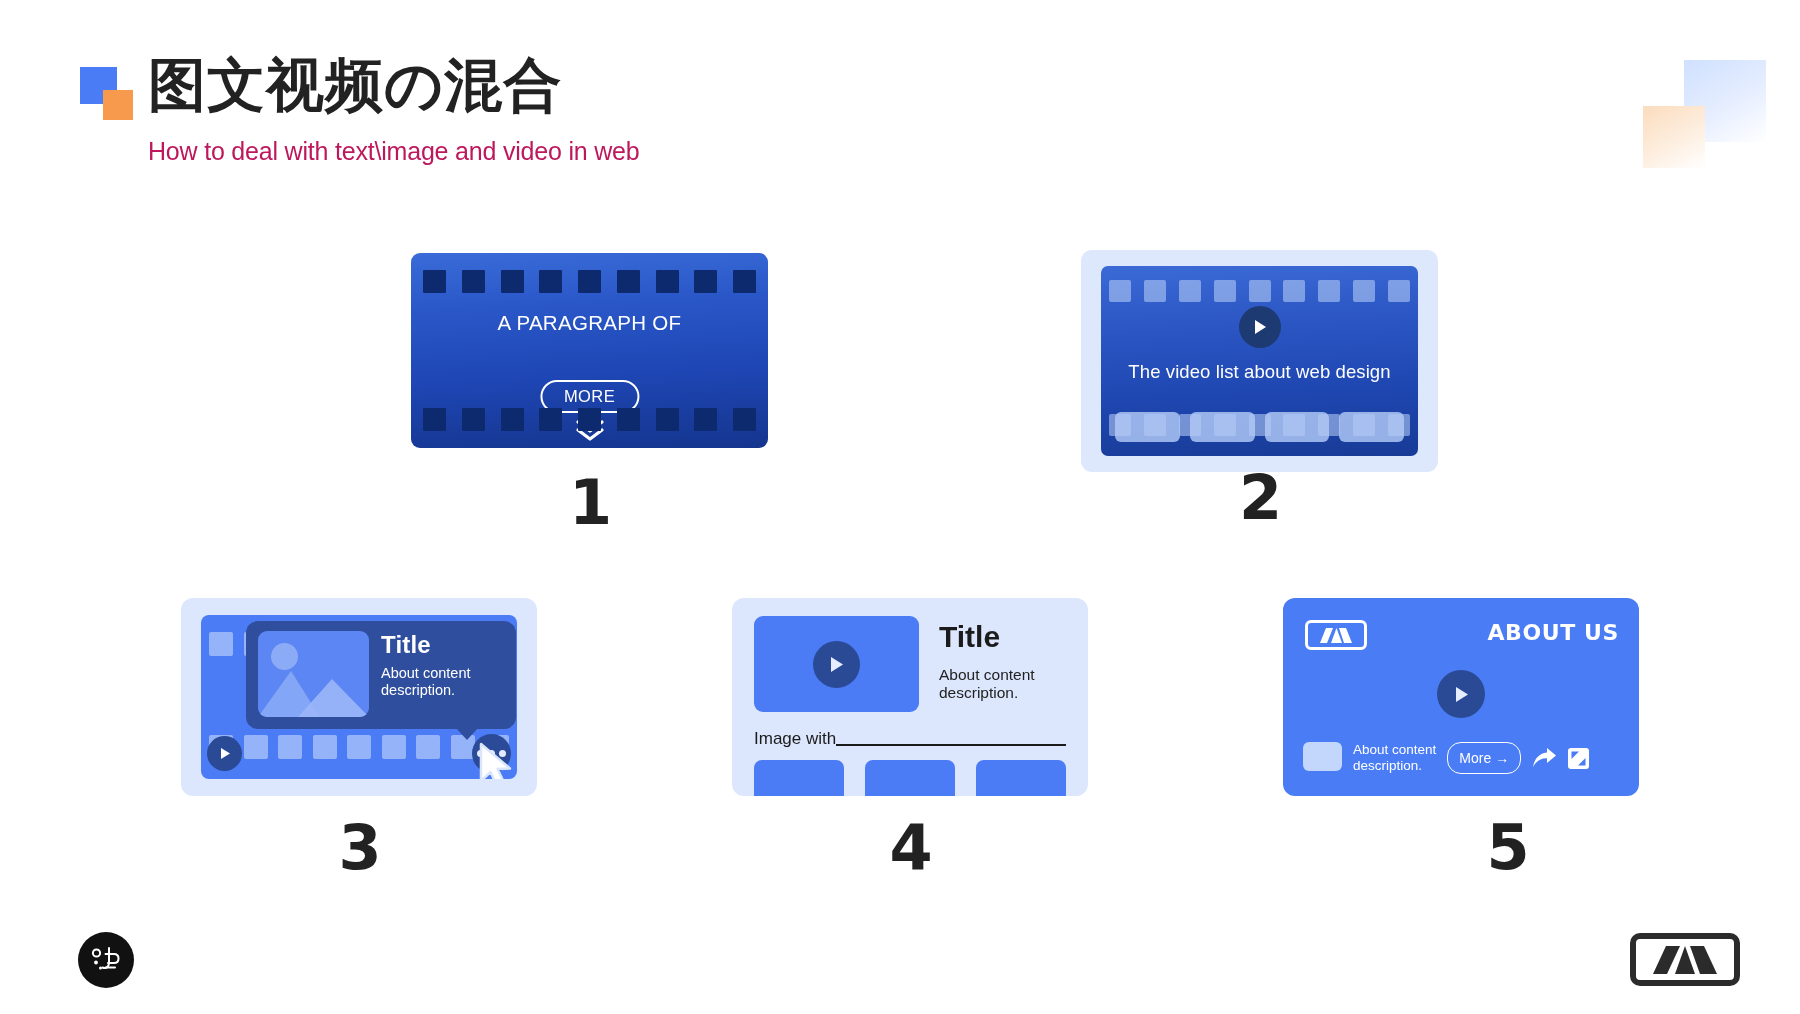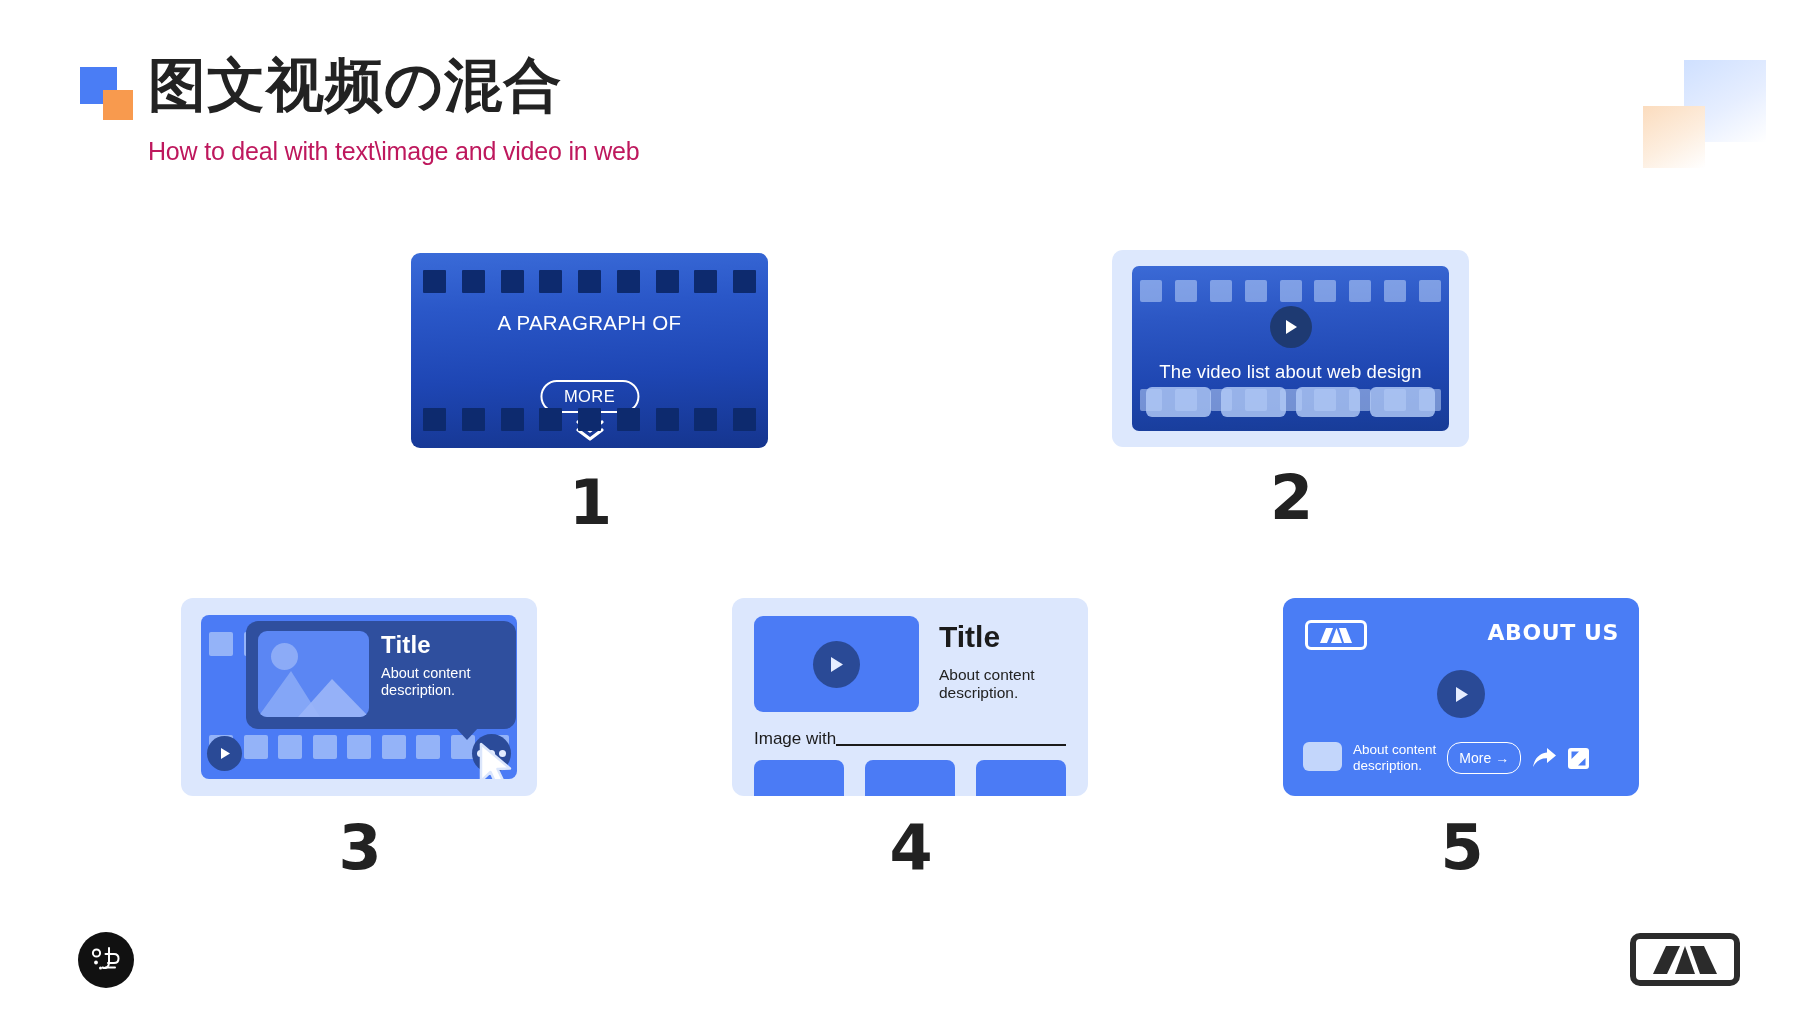--- a/index.html
+++ b/index.html
@@ -73,21 +73,21 @@
     border:2px solid #ffffff; border-radius:20px;
     padding:5px 22px; color:#ffffff; font-size:16.5px; letter-spacing:.4px;
     background:transparent;
   }
   #card1-chev {
     position:absolute; left:50%; transform:translateX(-50%); bottom:6px;
     width:32px; height:24px;
   }
 
   
-  #card2-slot { left:1112px; top:250px; width:357px; height:197px;border-radius:28px; }
+  #card2-slot { left:1081px; top:250px; width:357px; height:222px;border-radius:28px; }
   #card2-frame {
     position:absolute; inset:0; border-radius:11px; background:#dde8fd;
   }
   #card2-inner {
     position:absolute; left:20px; right:20px; top:16px; bottom:16px;
     border-radius:7px; overflow:hidden;
     background:linear-gradient(177deg,#3b6ad6 0%, #2c57c4 30%, #1f47b2 65%, #173b96 100%);
   }
   #card2-inner .perf-row { padding:0 8px; }
   #card2-inner .perf { width:22px; height:22px; background:rgba(190,212,250,.55); border-radius:2px; }
@@ -174,21 +174,21 @@
   #card4-desc  { font-size:15.5px; color:#222222; line-height:18px; margin-top:14px; }
   #card4-listrow {
     display:flex; align-items:flex-end; margin-top:17px; white-space:nowrap;
   }
   #card4-listlabel { font-size:17px; color:#1b1b1b; }
   #card4-listrule { flex:1; border-bottom:2px solid #1b1b1b; margin-bottom:3px; }
   #card4-chips { display:flex; gap:21px; margin-top:11px; }
   #card4-chips .chip { flex:1; height:44px; border-radius:8px 8px 0 0; background:#4b7bf5; }
 
   
-  #card5-slot { left:1283px; top:598px; width:356px; height:198px; }
+  #card5-slot { left:1283px; top:598px; width:356px; height:198px;padding-left:46px; }
   #card5 {
     position:absolute; inset:0; border-radius:12px; background:#4a7df5; overflow:hidden;
   }
   #card5-logo {
     position:absolute; left:22px; top:22px; width:62px; height:30px;
     border:3px solid #ffffff; border-radius:6px;
     display:flex; align-items:center; justify-content:center;
   }
   #card5-about {
     position:absolute; right:20px; top:22px;

